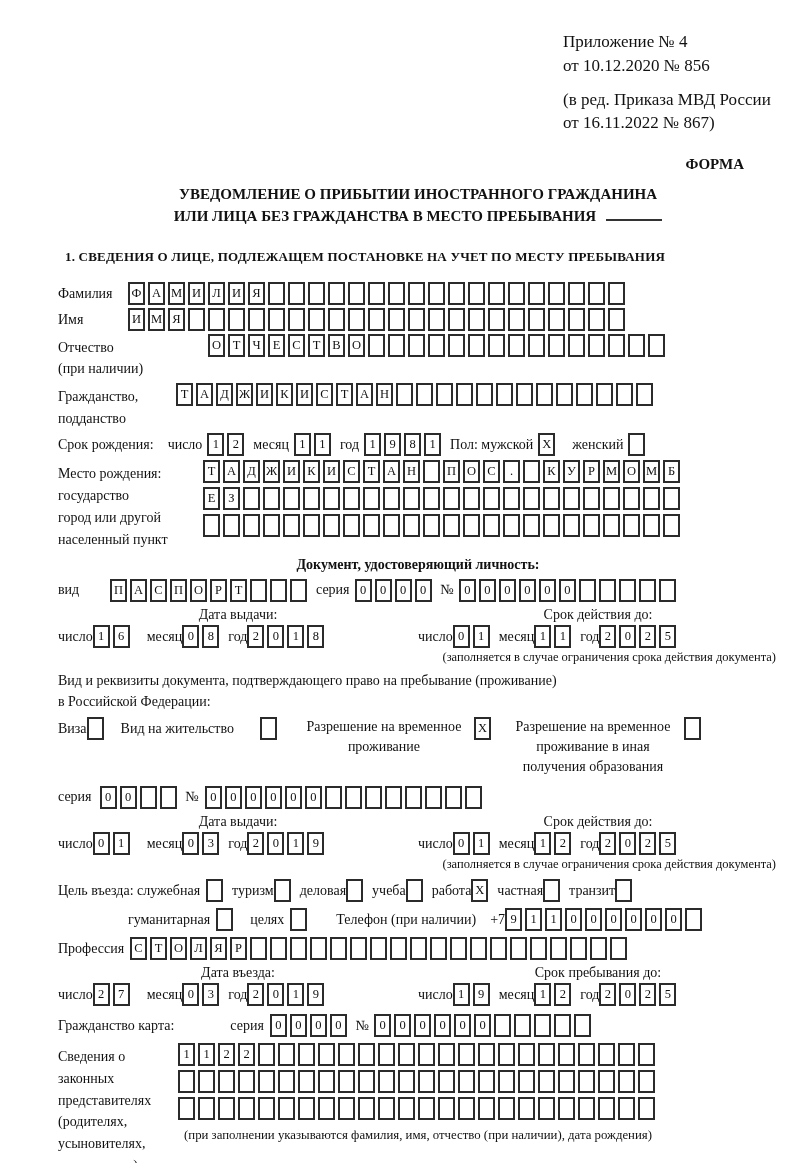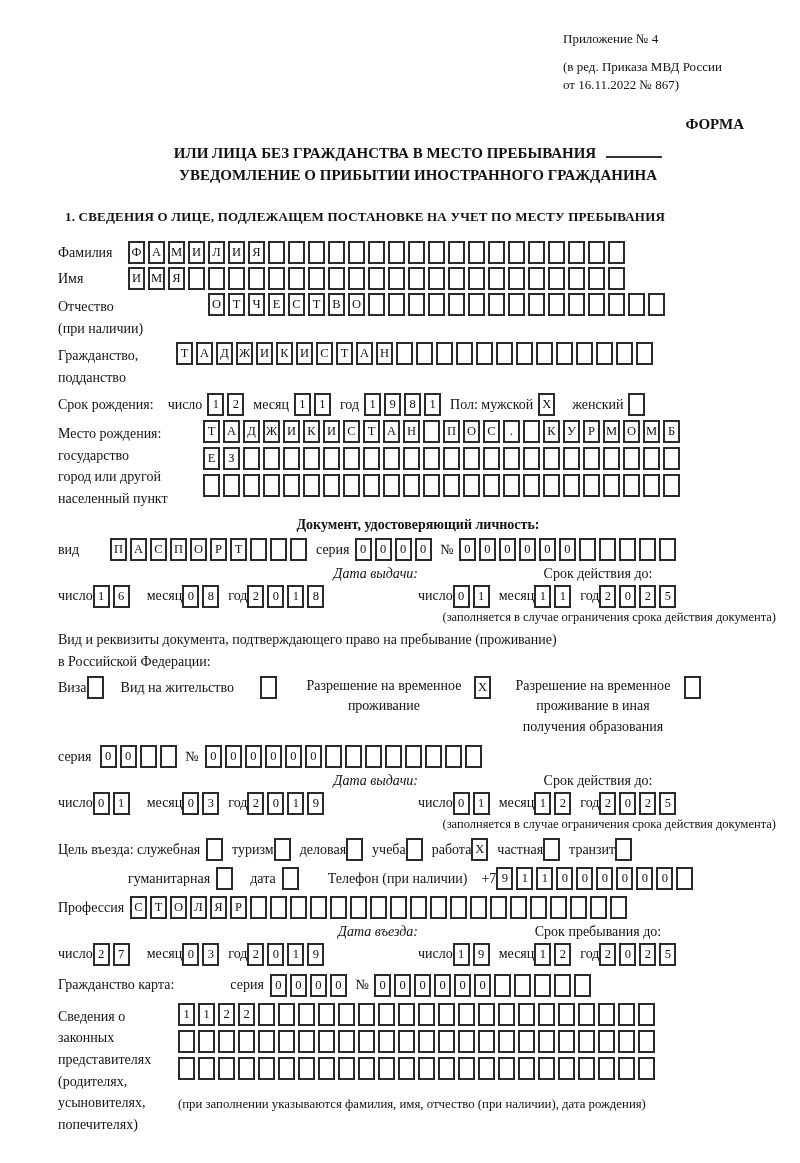--- a/index.html
+++ b/index.html
@@ -5,21 +5,21 @@
   * { box-sizing: border-box; }
   html, body { margin: 0; padding: 0; background: #ffffff; }
   .page {
     width: 800px; min-height: 1163px;
     padding: 30px 22px 16px 58px;
     font-family: "Liberation Serif", "DejaVu Serif", serif;
     color: #111; font-size: 14px; line-height: 1.25;
     position: relative;
   }
   
-  .hdr { margin-left: 505px; font-size: 13px; line-height: 1.4; }
+  .hdr { margin-left: 505px; font-size: 17px; line-height: 1.4; }
   .hdr .sub { margin-top: 10px; }
   .forma { text-align: right; font-weight: bold; font-size: 15px; margin: 20px 34px 6px 0; }
   
   .title { text-align: center; font-weight: bold; font-size: 15px; margin-top: 10px; line-height: 1.45; }
   .uline { display: inline-block; width: 56px; border-bottom: 2px solid #333; margin-left: 10px; vertical-align: baseline; }
   .sec { font-weight: bold; font-size: 13px; margin: 22px 0 16px 7px; letter-spacing: 0.2px; }
   
   .cbox {
     display: inline-block; width: 17px; height: 23px;
     border: 2px solid #2b2b2b; margin-right: 3px;
@@ -34,49 +34,50 @@
   .row.center { align-items: center; }
   .lbl { padding-top: 3px; flex: 0 0 auto; }
   .w70 { width: 70px; } .w118 { width: 118px; } .w150 { width: 150px; } .w145 { width: 145px; } .w120 { width: 120px; }
   .stack { line-height: 1.55; }
   .inl { display: inline-flex; align-items: center; }
   .inl .t { margin: 0 5px 0 0; }
   .mlsm { margin-left: 6px; } .mlmd { margin-left: 14px; } .mllg { margin-left: 26px; }
   .doc-head { text-align: center; font-weight: bold; margin: 6px 0 5px 0; }
   
   .dhead { display: flex; margin-top: 4px; }
-  .dhead .dl { width: 360px; text-align: right; font-style: italic; }
+  .dhead .dl { width: 360px; text-align: center; }
   .dhead .dr { flex: 1; text-align: center; }
   .drow { display: flex; align-items: center; margin-top: 2px; }
   .drow .dl { width: 360px; display: flex; align-items: center; }
   .drow .dr { flex: 1; display: flex; align-items: center; }
   .dnote { text-align: right; font-size: 12.5px; margin: 2px 2px 6px 0; }
   .plain { margin: 4px 0 2px 0; }
   .visa-row { margin-top: 6px; align-items: flex-start; }
   .clbl { text-align: center; line-height: 1.45; }
-  .gnote { font-size: 12.8px; margin-top: 17px; }
+  .gnote { font-size: 12.8px; margin-top: 8px; text-align: center; }
 </style>
 </head>
 <body>
 
 <div class="page">
 
   <div class="hdr">
     <div>Приложение № 4</div>
+    <div>от 10.12.2020 № 856</div>
     <div class="sub">(в ред. Приказа МВД России</div>
     <div>от 16.11.2022 № 867)</div>
   </div>
 
   <div class="forma">ФОРМА</div>
 
   <div class="title">
+    <div>УВЕДОМЛЕНИЕ О ПРИБЫТИИ ИНОСТРАННОГО ГРАЖДАНИНА</div>
     <div>
       <span>ИЛИ ЛИЦА БЕЗ ГРАЖДАНСТВА В МЕСТО ПРЕБЫВАНИЯ</span><span class="uline"></span>
     </div>
-    <div>УВЕДОМЛЕНИЕ О ПРИБЫТИИ ИНОСТРАННОГО ГРАЖДАНИНА</div>
   </div>
 
   <div class="sec">1. СВЕДЕНИЯ О ЛИЦЕ, ПОДЛЕЖАЩЕМ ПОСТАНОВКЕ НА УЧЕТ ПО МЕСТУ ПРЕБЫВАНИЯ</div>
 
   <div class="row">
     <div class="lbl w70">Фамилия</div>
     <div class="boxes">
         <span class="cbox">Ф</span>
         <span class="cbox">А</span>
         <span class="cbox">М</span>
@@ -545,21 +546,21 @@
     <span class="boxes">
         <span class="cbox"></span>
       </span>
   </div>
 
   <div class="row center" style="margin-top:6px; padding-left:70px;">
     <span class="t">гуманитарная</span>
     <span class="boxes mlsm">
         <span class="cbox"></span>
       </span>
-    <span class="t mlmd">дата</span>
+    <span class="t mlmd">целях</span>
     <span class="boxes mlsm">
         <span class="cbox"></span>
       </span>
     <span class="t mllg">Телефон (при наличии)</span>
     <span class="t mlmd">+7</span>
     <span class="boxes">
         <span class="cbox">9</span>
         <span class="cbox">1</span>
         <span class="cbox">1</span>
         <span class="cbox">0</span>

